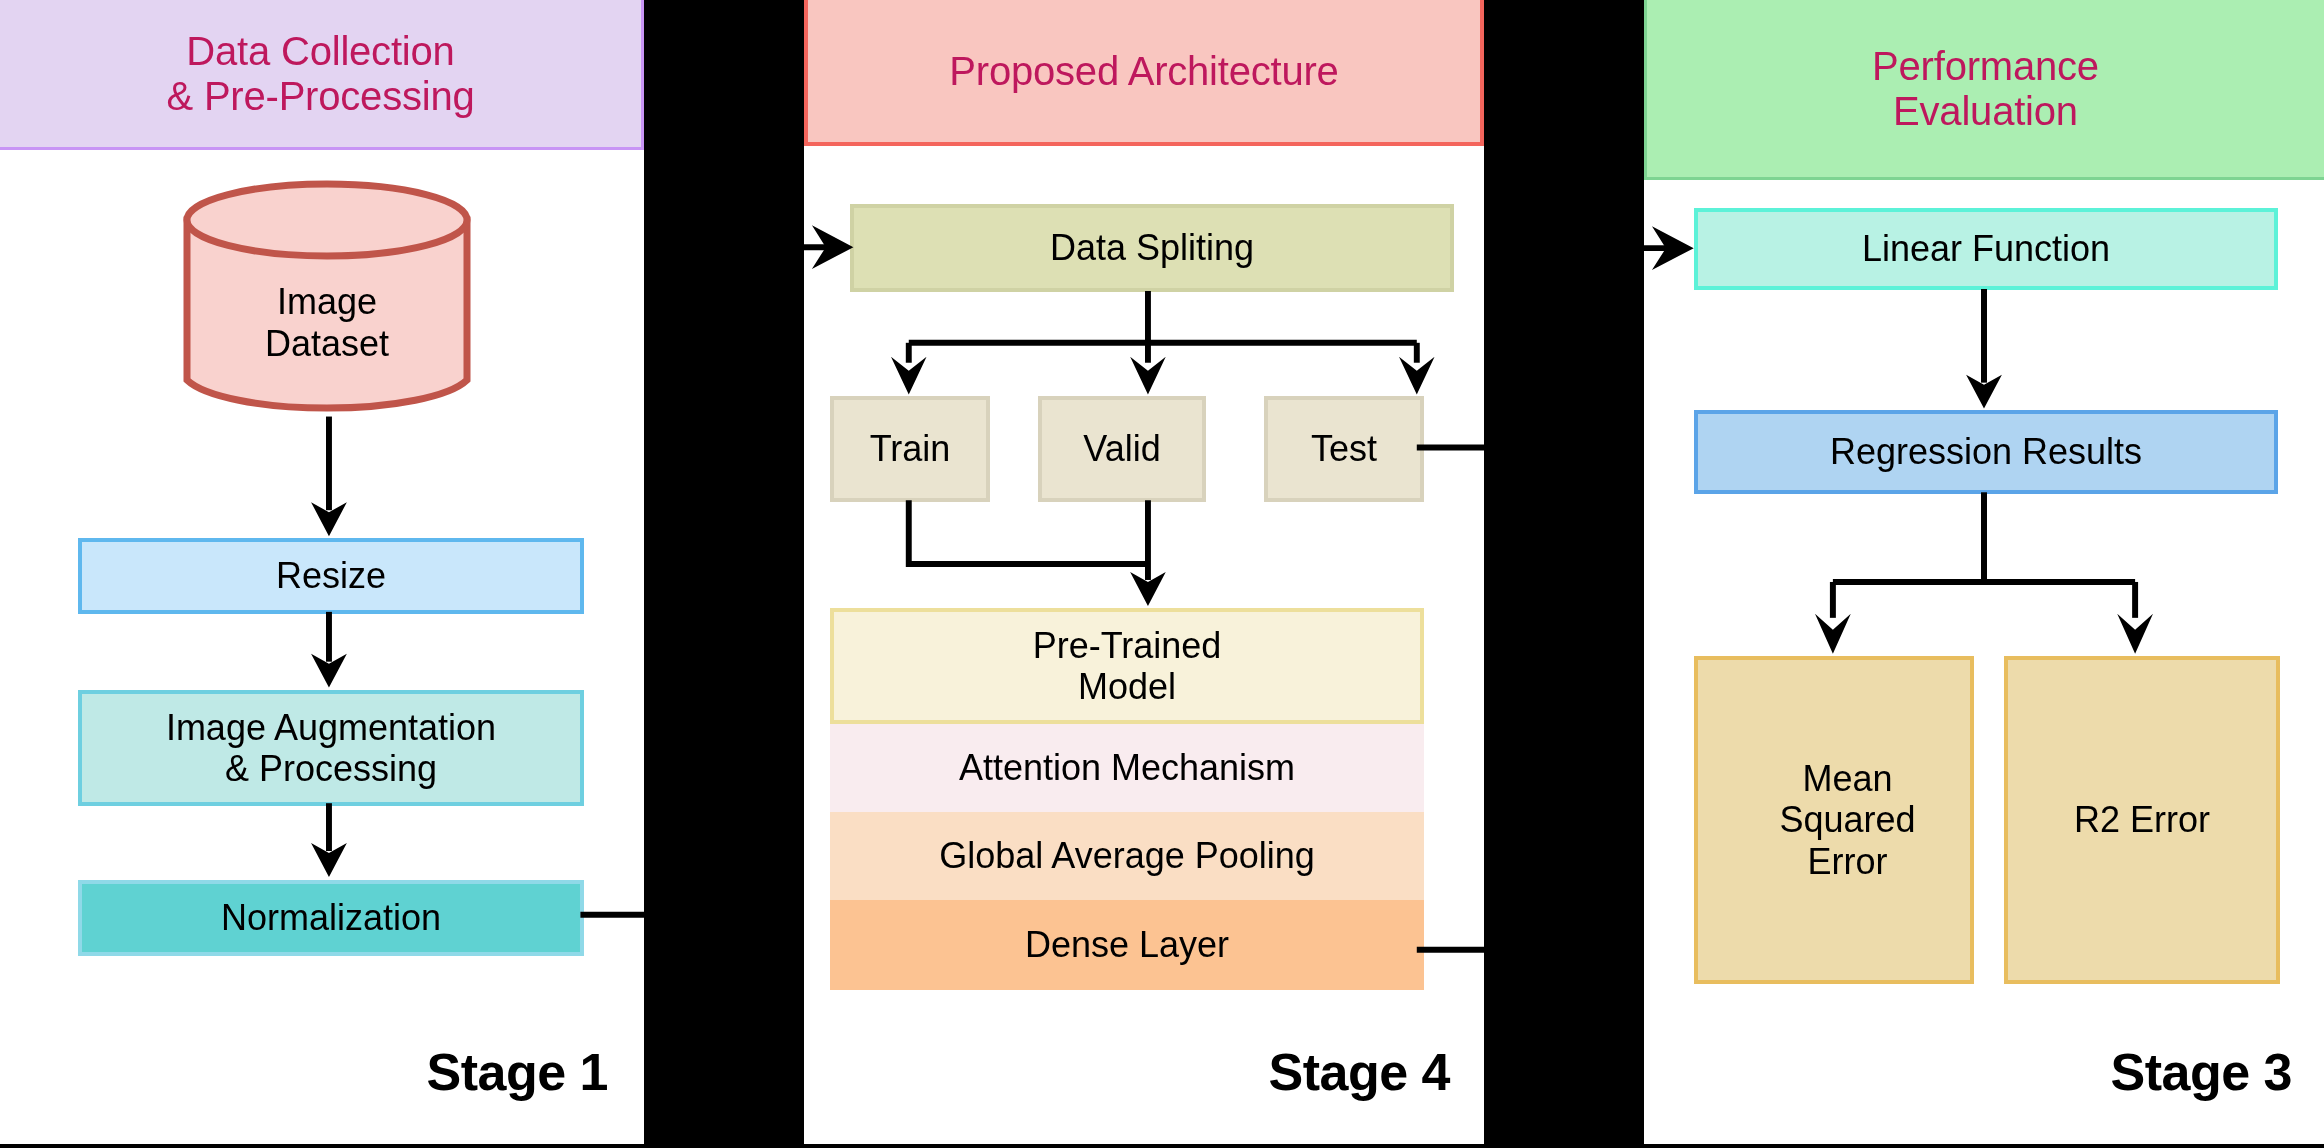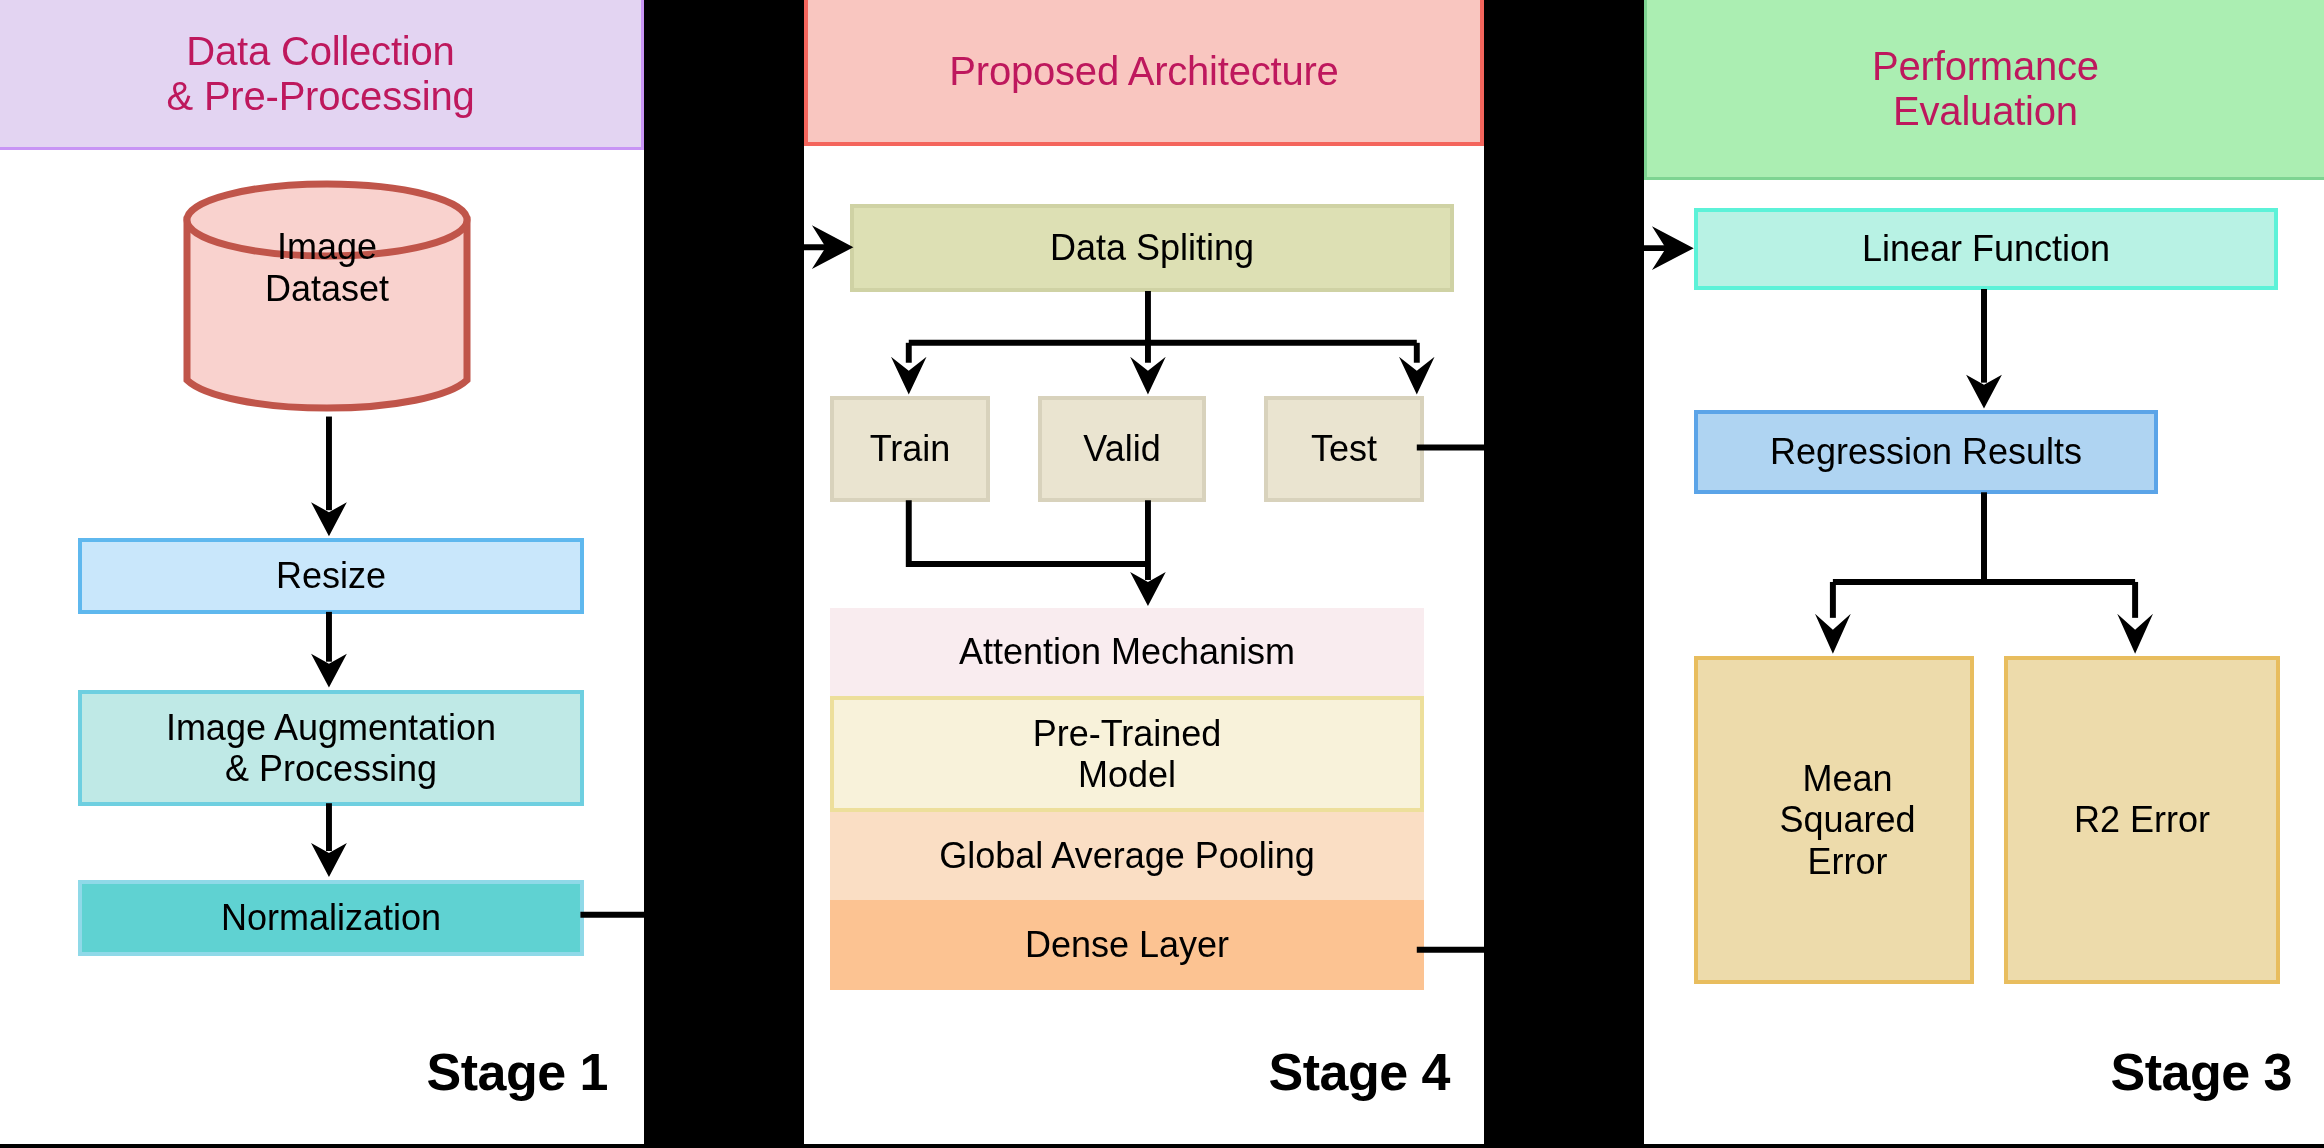--- a/index.html
+++ b/index.html
@@ -86,21 +86,21 @@
     text-align: center;
     color: #000000;
     font-size: 36px;
     line-height: 1.14;
   }
 
   
   .cylinder {
     position: absolute;
     display: flex;
-    align-items: flex-start;
+    align-items: center;
     justify-content: center;
   }
   .cylinder svg { position: absolute; left: 0; top: 0; }
   .cylinder .cyl-label {
     position: relative;
     z-index: 2;
     text-align: center;
     color: #000;
     font-size: 36px;
     line-height: 1.16;
@@ -215,27 +215,27 @@
     <div class="node" style="left:234px; top:396px; width:168px; height:106px; background:#eae4d0; border:4px solid #d8d2bc;">
       <span>Valid</span>
     </div>
 
     <div class="node" style="left:460px; top:396px; width:160px; height:106px; background:#eae4d0; border:4px solid #d8d2bc;">
       <span>Test</span>
     </div>
 
     <div class="stack" style="left:26px; top:608px; width:594px; height:390px;">
 
-      <div class="stack-row" style="height:88px; background:#f9ecef;">
-        <span>Attention Mechanism</span>
-      </div>
-
       <div class="stack-row" style="height:116px; background:#f8f2da; border:4px solid #eddf9b; flex-direction:column;">
         <span>Pre-Trained</span>
         <span>Model</span>
+      </div>
+
+      <div class="stack-row" style="height:88px; background:#f9ecef;">
+        <span>Attention Mechanism</span>
       </div>
 
       <div class="stack-row" style="height:88px; background:#fadec4;">
         <span>Global Average Pooling</span>
       </div>
 
       <div class="stack-row" style="height:90px; background:#fcc392;">
         <span>Dense Layer</span>
       </div>
     </div>
@@ -278,21 +278,21 @@
       <div>
         <div>Performance</div>
         <div>Evaluation</div>
       </div>
     </div>
 
     <div class="node" style="left:50px; top:208px; width:584px; height:82px; background:#b8f2e4; border:4px solid #5cf2d8;">
       <span>Linear Function</span>
     </div>
 
-    <div class="node" style="left:50px; top:410px; width:464px; height:84px; background:#afd4f2; border:4px solid #5ba4e8;">
+    <div class="node" style="left:50px; top:410px; width:584px; height:84px; background:#afd4f2; border:4px solid #5ba4e8;">
       <span>Regression Results</span>
     </div>
 
     <div class="node" style="left:50px; top:656px; width:280px; height:328px; background:#eddbab; border:4px solid #e8bd5e; flex-direction:column;padding-left:27px;">
       <span>Mean</span>
       <span>Squared</span>
       <span>Error</span>
     </div>
 
     <div class="node" style="left:360px; top:656px; width:276px; height:328px; background:#eddbab; border:4px solid #e8bd5e;">

